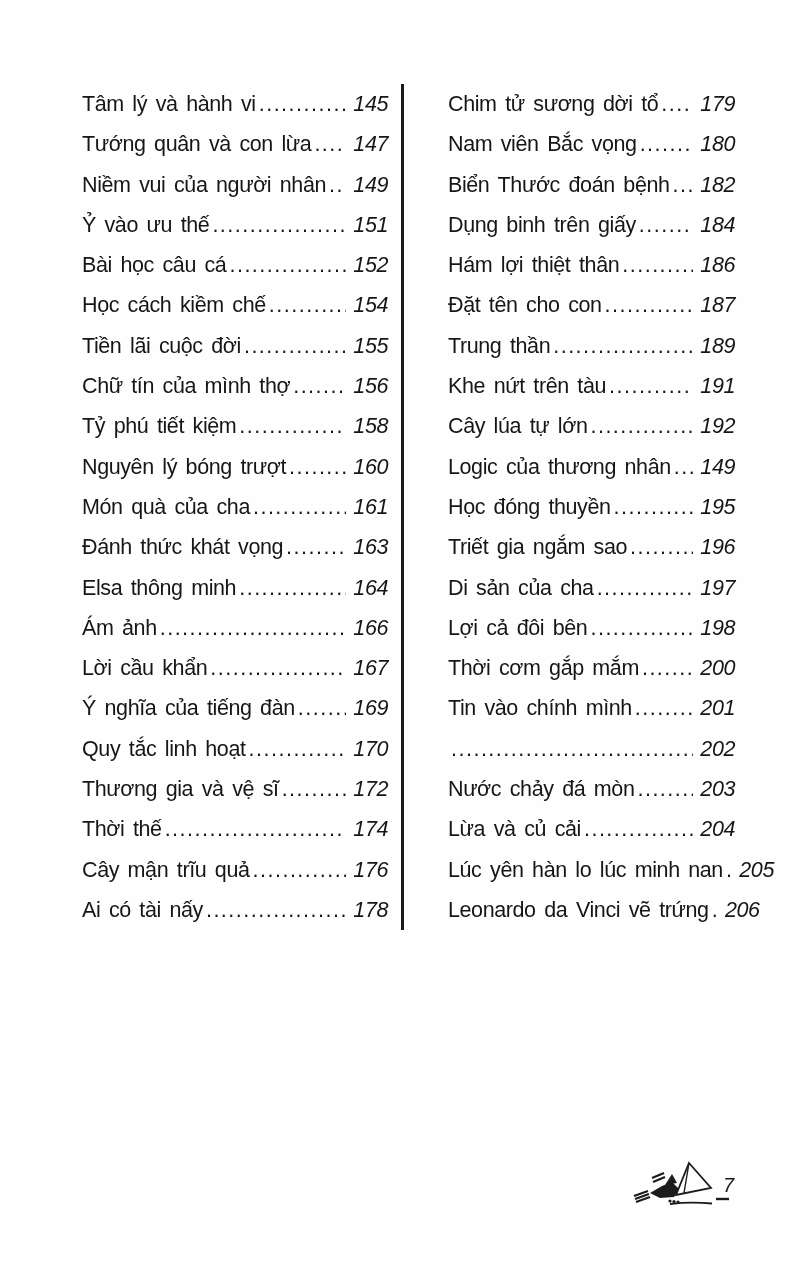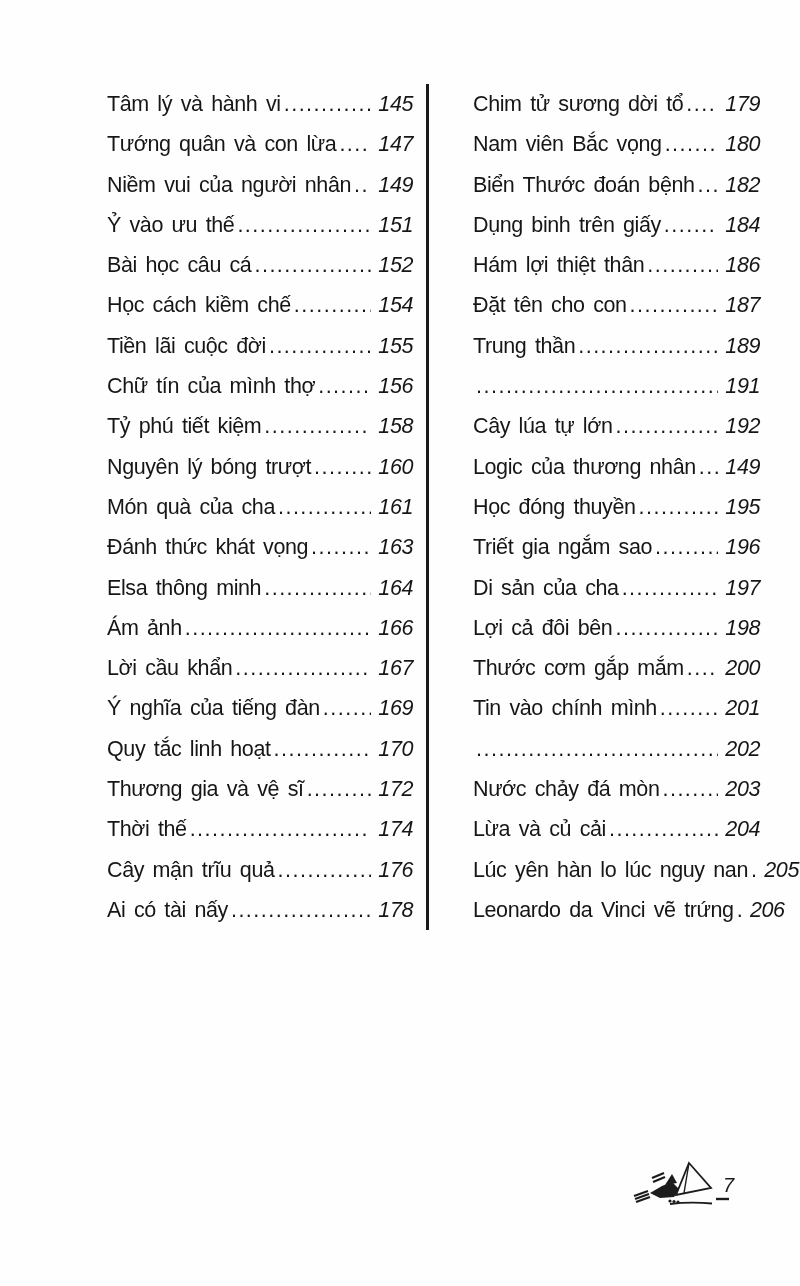--- a/index.html
+++ b/index.html
@@ -24,21 +24,20 @@
     display: flex;
   }
   .col {
     box-sizing: border-box;
   }
   .col-left {
     width: 404px;
     padding-left: 82px;
     padding-right: 13px;
     border-right: 3px solid #1a1a1a;
-    margin-left: 25px;
   }
   .col-right {
     width: 408px;
     padding-left: 16px;
     padding-right: 105px;
     margin-left: 28px;
   }
   .toc-row {
     display: flex;
     align-items: baseline;
@@ -252,20 +251,21 @@
     <span class="pagenum">187</span>
   </div>
 
   <div class="toc-row">
     <span class="title">Trung thần</span>
     <span class="leader">............................................................</span>
     <span class="pagenum">189</span>
   </div>
 
   <div class="toc-row">
+    <span class="title">Khe nứt trên tàu</span>
     <span class="leader">............................................................</span>
     <span class="pagenum">191</span>
   </div>
 
   <div class="toc-row">
     <span class="title">Cây lúa tự lớn</span>
     <span class="leader">............................................................</span>
     <span class="pagenum">192</span>
   </div>
 
@@ -293,21 +293,21 @@
     <span class="pagenum">197</span>
   </div>
 
   <div class="toc-row">
     <span class="title">Lợi cả đôi bên</span>
     <span class="leader">............................................................</span>
     <span class="pagenum">198</span>
   </div>
 
   <div class="toc-row">
-    <span class="title">Thước cơm gắp mắm</span>
+    <span class="title">Thời cơm gắp mắm</span>
     <span class="leader">............................................................</span>
     <span class="pagenum">200</span>
   </div>
 
   <div class="toc-row">
     <span class="title">Tin vào chính mình</span>
     <span class="leader">............................................................</span>
     <span class="pagenum">201</span>
   </div>
 
@@ -322,21 +322,21 @@
     <span class="pagenum">203</span>
   </div>
 
   <div class="toc-row">
     <span class="title">Lừa và củ cải</span>
     <span class="leader">............................................................</span>
     <span class="pagenum">204</span>
   </div>
 
   <div class="toc-row">
-    <span class="title">Lúc yên hàn lo lúc nguy nan</span>
+    <span class="title">Lúc yên hàn lo lúc minh nan</span>
     <span class="leader">............................................................</span>
     <span class="pagenum">205</span>
   </div>
 
   <div class="toc-row">
     <span class="title">Leonardo da Vinci vẽ trứng</span>
     <span class="leader">............................................................</span>
     <span class="pagenum">206</span>
   </div>
 </div>

